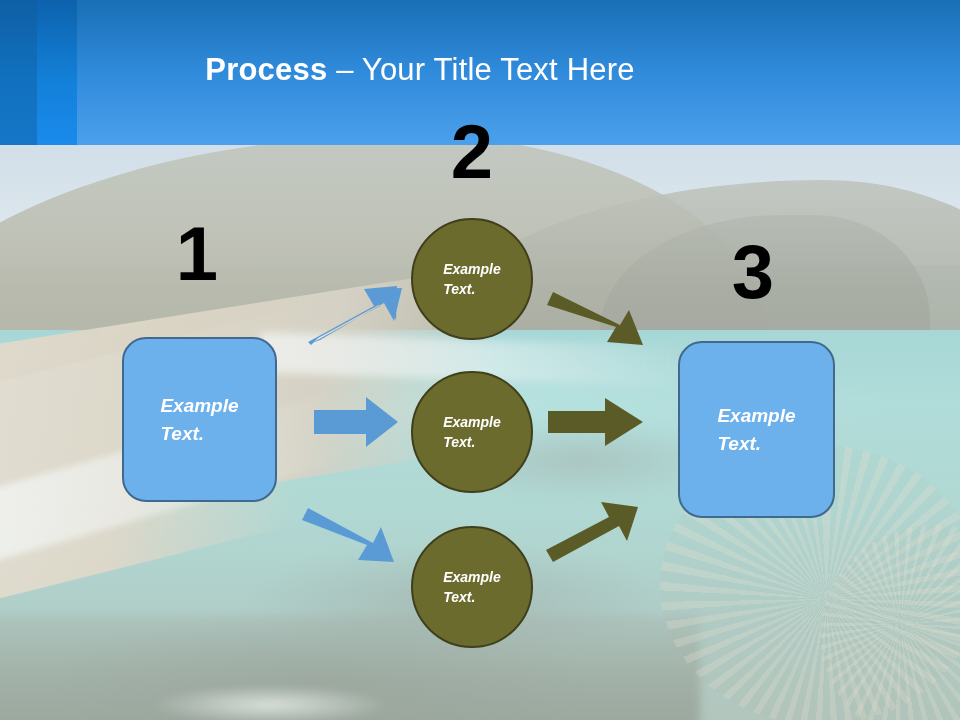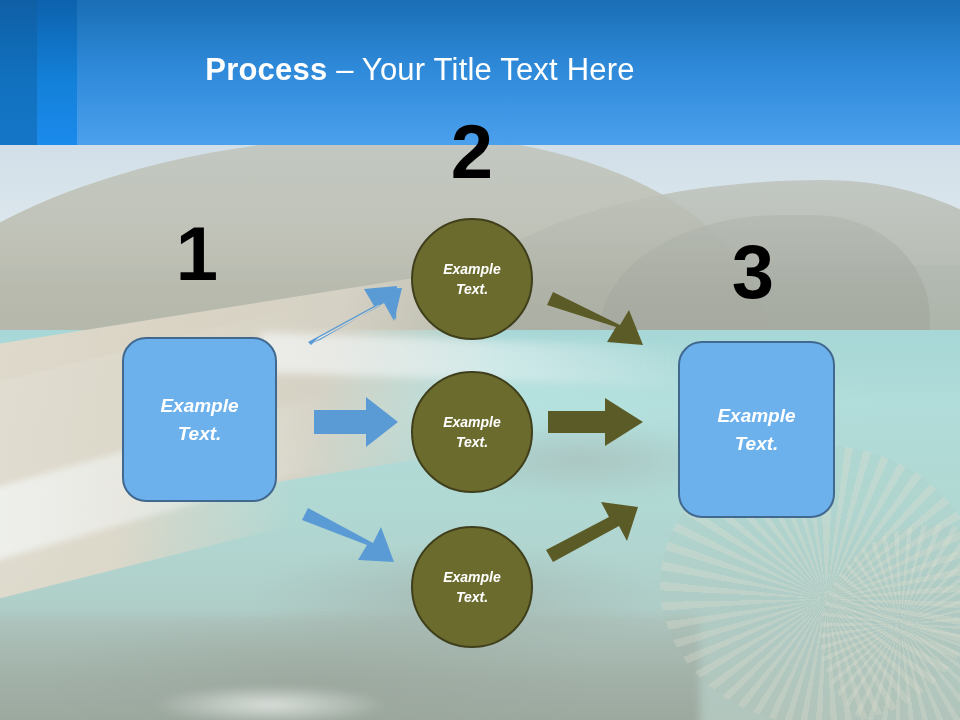--- a/index.html
+++ b/index.html
@@ -206,21 +206,21 @@
     align-items: center;
     justify-content: center;
     box-sizing: border-box;
   }
   #rect-left  { left: 122px; top: 337px; width: 155px; height: 165px; }
   #rect-right { left: 678px; top: 341px; width: 157px; height: 177px; }
   .rect-text, .circle-text {
     color: #ffffff;
     font-style: italic;
     font-weight: bold;
-    text-align: center;
+    text-align: left;
     line-height: 1.45;
     white-space: pre-line;
   }
   .rect-text  { font-size: 19px; }
   .circle-text { font-size: 14px; }
 
   
   .circle {
     position: absolute;
     width: 122px;

